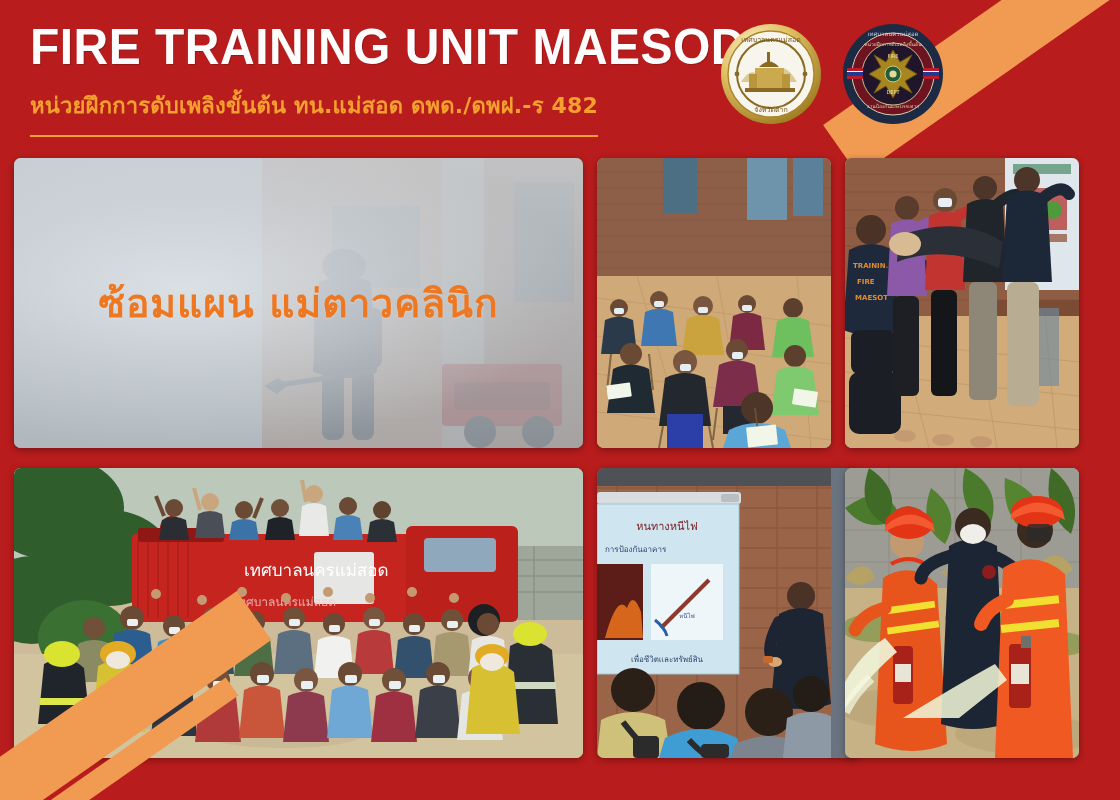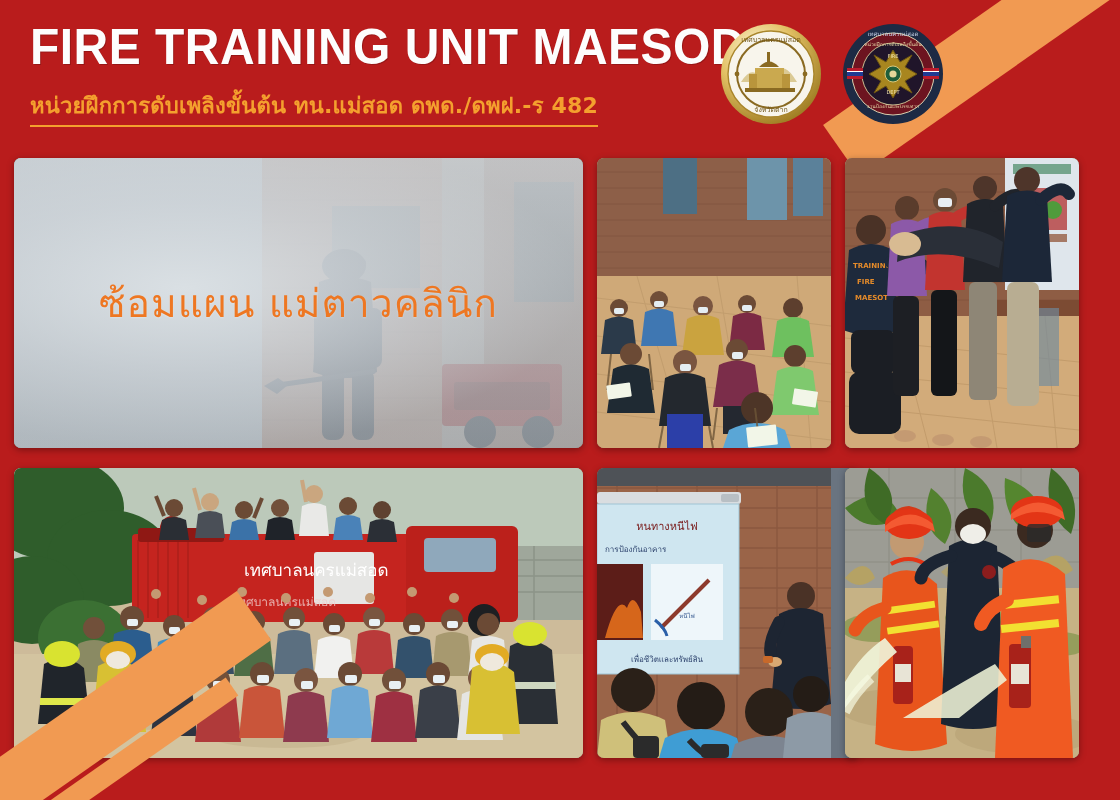--- a/index.html
+++ b/index.html
@@ -67,21 +67,21 @@
     white-space: nowrap;
   }
   .subtitle {
     position: absolute;
     left: 30px; top: 88px;
     color: #f4a02e;
     font-size: 22px;
     font-weight: bold;
     letter-spacing: 0.2px;
     border-bottom: 2px solid #f4a02e;
-    padding-bottom: 2px;
+    padding-bottom: 12px;
     white-space: nowrap;
     font-family: "DejaVu Sans", sans-serif;
   }
 
   
   .logos {
     position: absolute;
     top: 22px; right: 175px;
     display: flex;
     gap: 18px;
@@ -112,21 +112,21 @@
   .scene { position: absolute; inset: 0; }
 
   
   .main-caption {
     position: absolute;
     left: 0; right: 0; top: 50%;
     transform: translateY(-50%);
     text-align: center;
     color: #ee7722;
     font-size: 39px;
-    font-weight: normal;
+    font-weight: bold;
     letter-spacing: 1px;
     font-family: "DejaVu Sans", sans-serif;
     z-index: 4;
     text-shadow: 0 1px 2px rgba(255,255,255,0.25);
   }
   .smoke {
     position: absolute; inset: 0;
     background:
       radial-gradient(ellipse 70% 55% at 30% 45%, rgba(222,228,232,0.86) 0%, rgba(205,212,218,0.6) 55%, rgba(180,190,198,0.3) 100%),
       linear-gradient(180deg, rgba(225,230,234,0.75), rgba(190,198,205,0.55));

